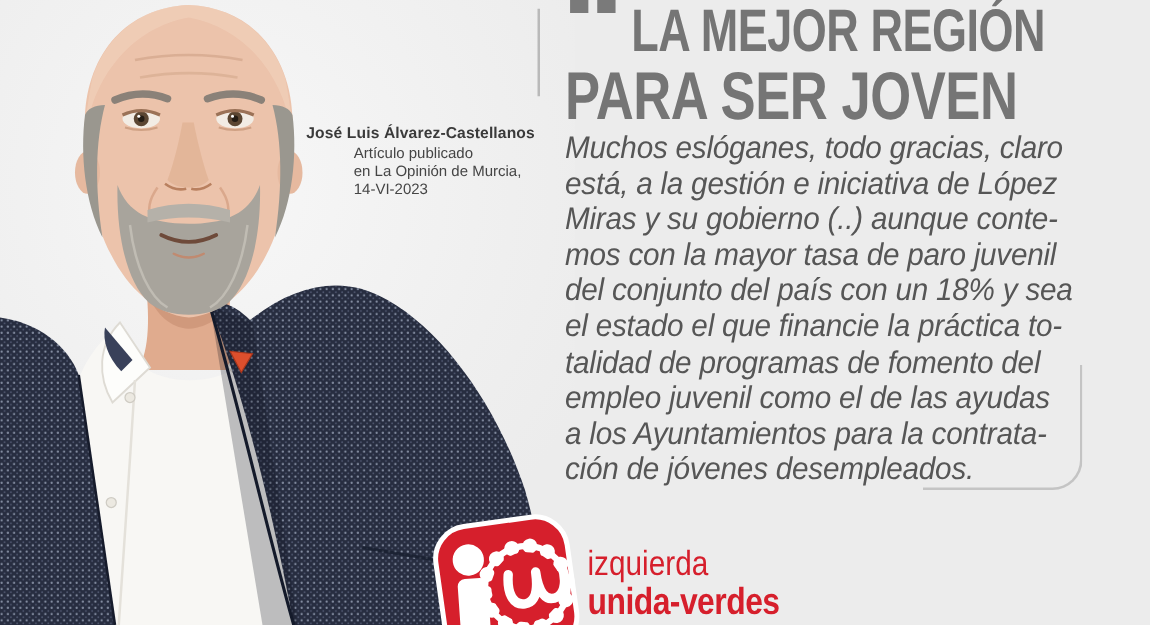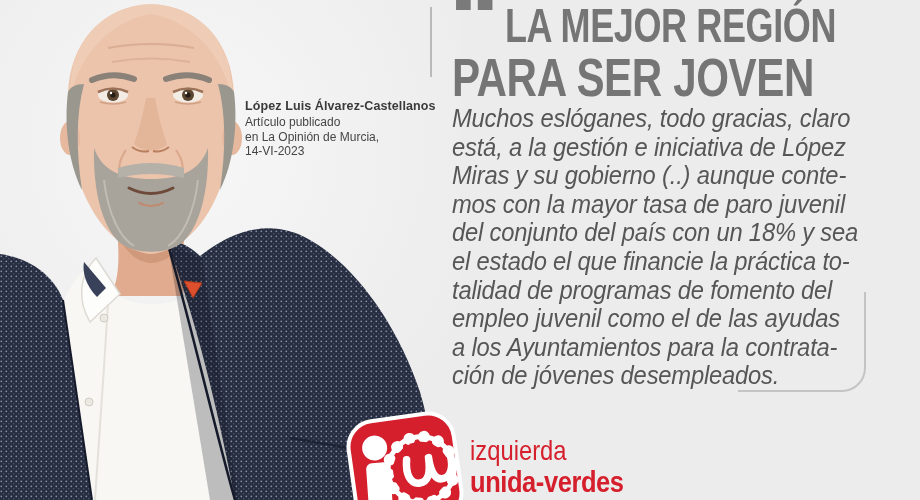--- a/index.html
+++ b/index.html
@@ -4,21 +4,21 @@
 <style>
   html,body{margin:0;padding:0;background:#dcdcdc;}
   .card{
     position:relative;width:920px;height:500px;overflow:hidden;
     background:#ececec;font-family:"Liberation Sans",sans-serif;
   }
   .portrait{position:absolute;left:0;top:0;}
   
   .caption{position:absolute;left:245px;top:99px;color:#454545;}
   .caption-name{font-size:12.5px;font-weight:bold;color:#3a3a3a;letter-spacing:.1px;}
-  .caption-details{font-size:12px;line-height:14.5px;white-space:pre-line;margin-top:2px;}
+  .caption-details{font-size:12px;line-height:14.5px;white-space:pre-line;margin-top:2px;margin-left:38px;}
   
   .vline{position:absolute;left:430px;top:7px;width:2px;height:70px;background:#b9b9b9;}
   
   .qmark{
     position:absolute;left:447px;top:-27px;color:#7a7a7a;
     font-family:"DejaVu Sans",sans-serif;font-weight:bold;font-size:88px;line-height:1;
   }
   .title1{
     position:absolute;left:505px;top:1px;margin:0;color:#757575;font-weight:bold;
     font-size:48px;line-height:50px;letter-spacing:-.5px;white-space:nowrap;
@@ -128,21 +128,21 @@
 
     <path d="M94,148 C93,190 102,226 119,242 C134,255 168,255 183,242 C200,226 209,190 208,148 C200,170 182,179 151,179 C120,179 102,170 94,148 Z" fill="#a8a49c"></path>
     <path d="M118,168 Q151,158 184,168 L184,178 Q151,170 118,178 Z" fill="#b5b1a9"></path>
     <path d="M104,180 C108,214 120,238 134,246 M198,180 C194,214 182,238 168,246" stroke="#c6c2b9" stroke-width="2" fill="none" opacity="0.8"></path>
 
     <path d="M129,188 Q151,199 173,188" stroke="#6e4a3a" stroke-width="3" stroke-linecap="round" fill="none"></path>
     <path d="M139,203 Q151,209 163,203" stroke="#c08a70" stroke-width="2" stroke-linecap="round" fill="none"></path>
   </svg>
 
   <div class="caption">
-    <div class="caption-name">López Luis Álvarez-Castellanos</div>
+    <div class="caption-name">José Luis Álvarez-Castellanos</div>
     <div class="caption-details">Artículo publicado
 en La Opinión de Murcia,
 14-VI-2023</div>
   </div>
 
   <div class="vline"></div>
 
   <div class="qmark">“</div>
   <h1 class="title1">LA MEJOR REGIÓN</h1>
   <h1 class="title2">PARA SER JOVEN</h1>

